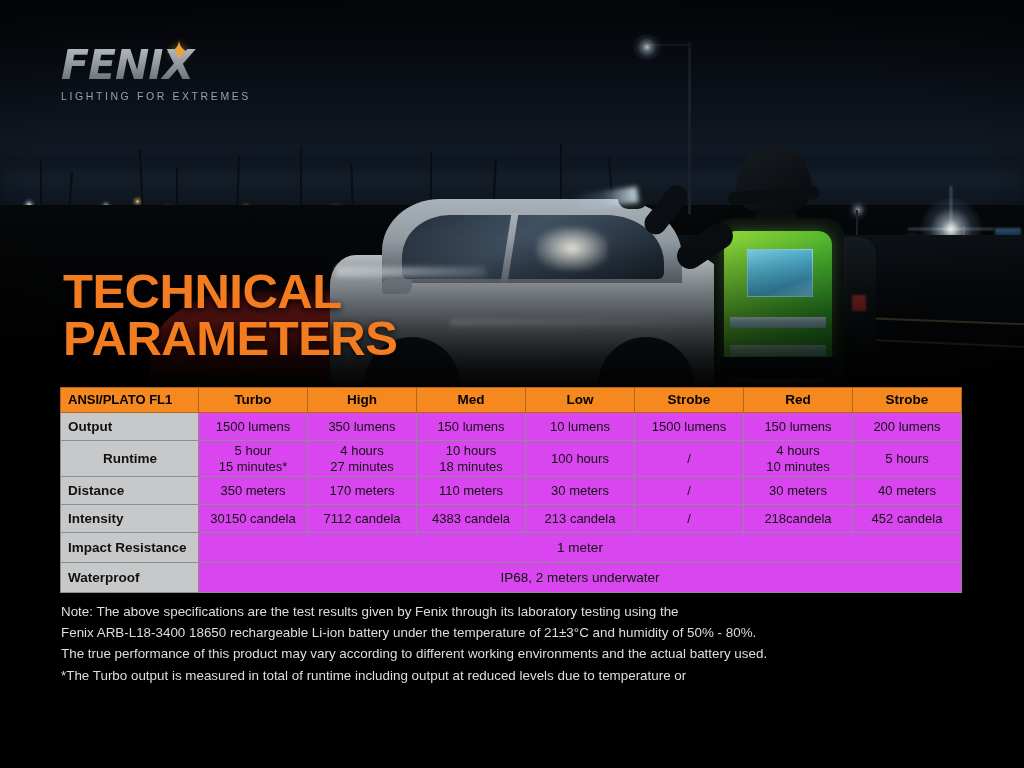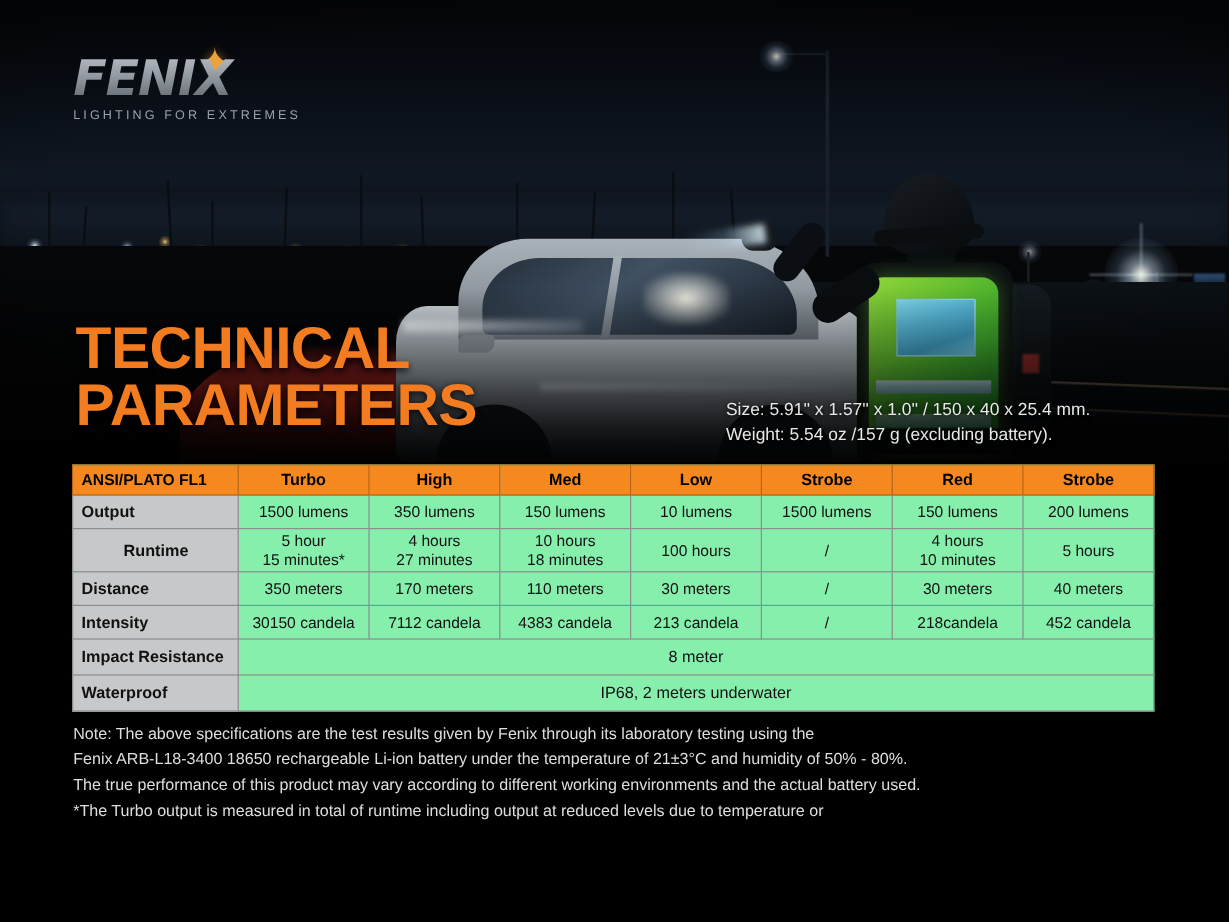--- a/index.html
+++ b/index.html
@@ -312,21 +312,21 @@
     color:#e8e8e8;
     text-shadow:0 1px 4px rgba(0,0,0,0.95);
   }
 
   
   .table-wrap { position:absolute; left:60px; top:387px; width:902px; }
   table.spec {
     width:902px;
     border-collapse:collapse;
     table-layout:fixed;
-    background:#86efac;
+    background:#d946ef;
     font-size:13px;
     color:#111;
   }
   table.spec col.c0 { width:138px; }
   table.spec col.cx { width:109px; }
   table.spec th, table.spec td {
     border:1px solid #8b8d8f;
     padding:0 6px;
     text-align:center;
     vertical-align:middle;
@@ -468,24 +468,20 @@
     <div class="logo-star">✦</div>
     <div class="logo-word">FENIX</div>
     <div class="logo-tag">LIGHTING FOR EXTREMES</div>
   </div>
 
   <div class="title">
     <span class="l1">TECHNICAL</span>
     <span class="l2">PARAMETERS</span>
   </div>
 
-  <div class="sizeblock">
-    <div>Size: 5.91'' x 1.57'' x 1.0'' / 150 x 40 x 25.4 mm.</div>
-    <div>Weight: 5.54 oz /157 g (excluding battery).</div>
-  </div>
 
   <div class="table-wrap">
     <table class="spec">
       <colgroup>
         <col class="c0">
           <col class="cx">
           <col class="cx">
           <col class="cx">
         <col class="cx">
           <col class="cx">
@@ -563,21 +559,21 @@
           <td>7112 candela</td>
           <td>4383 candela</td>
           <td>213 candela</td>
           <td>/</td>
           <td>218candela</td>
           <td>452 candela</td>
         </tr>
 
         <tr>
           <td class="rowlabel">Impact Resistance</td>
-          <td class="merged" colspan="7">8 meter</td>
+          <td class="merged" colspan="7">1 meter</td>
         </tr>
 
         <tr>
           <td class="rowlabel">Waterproof</td>
           <td class="merged" colspan="7">IP68, 2 meters underwater</td>
         </tr>
       </tbody>
     </table>
   </div>
 

